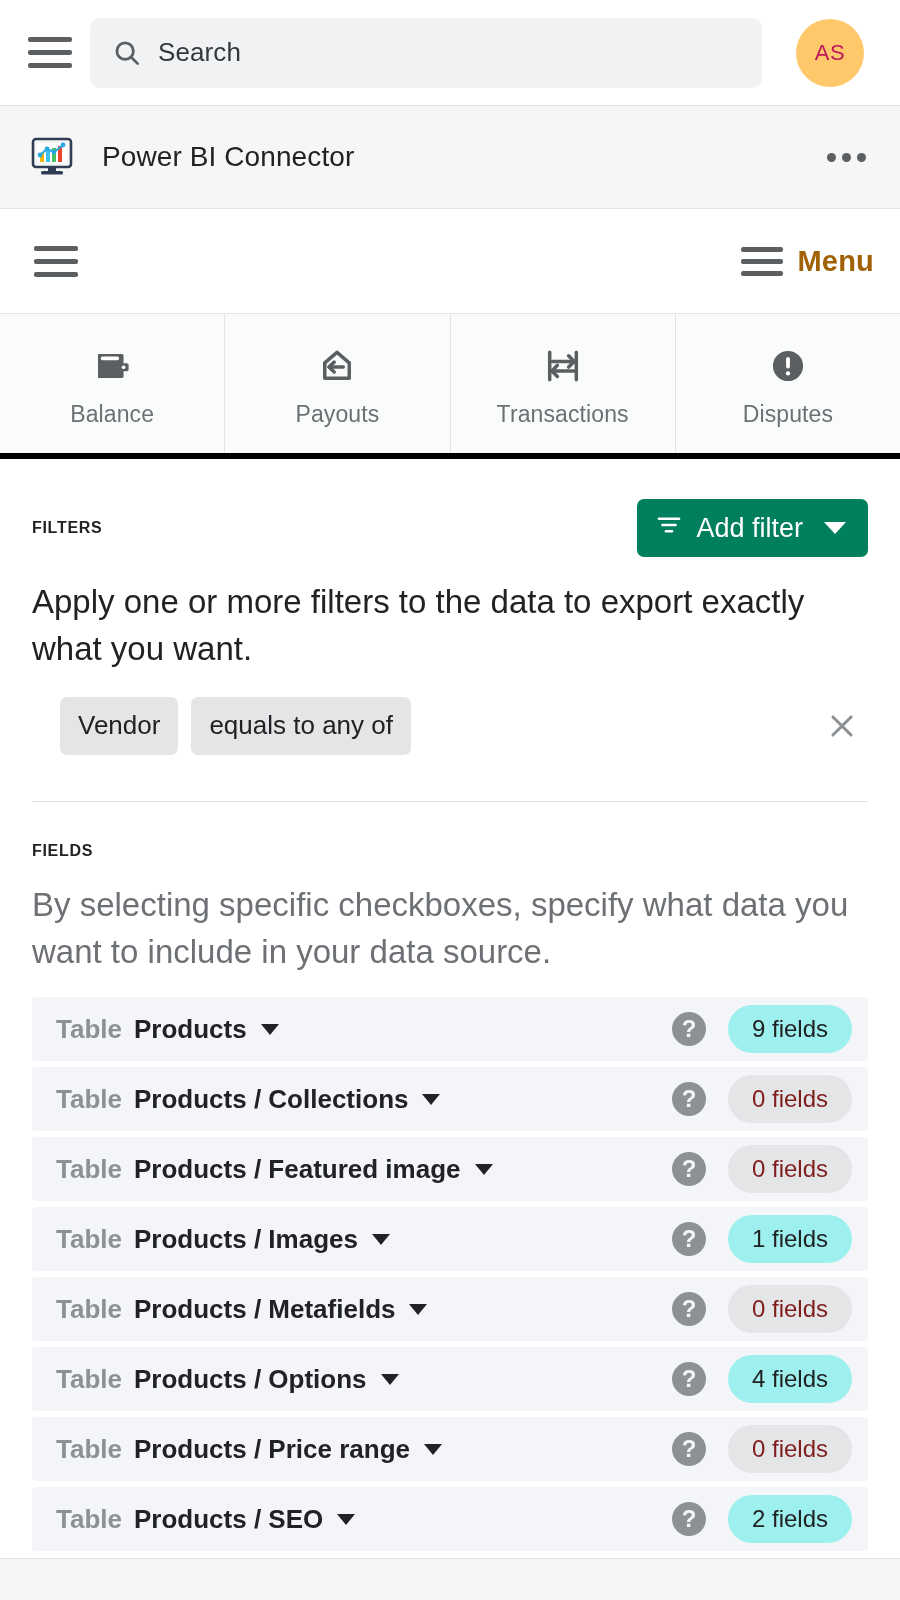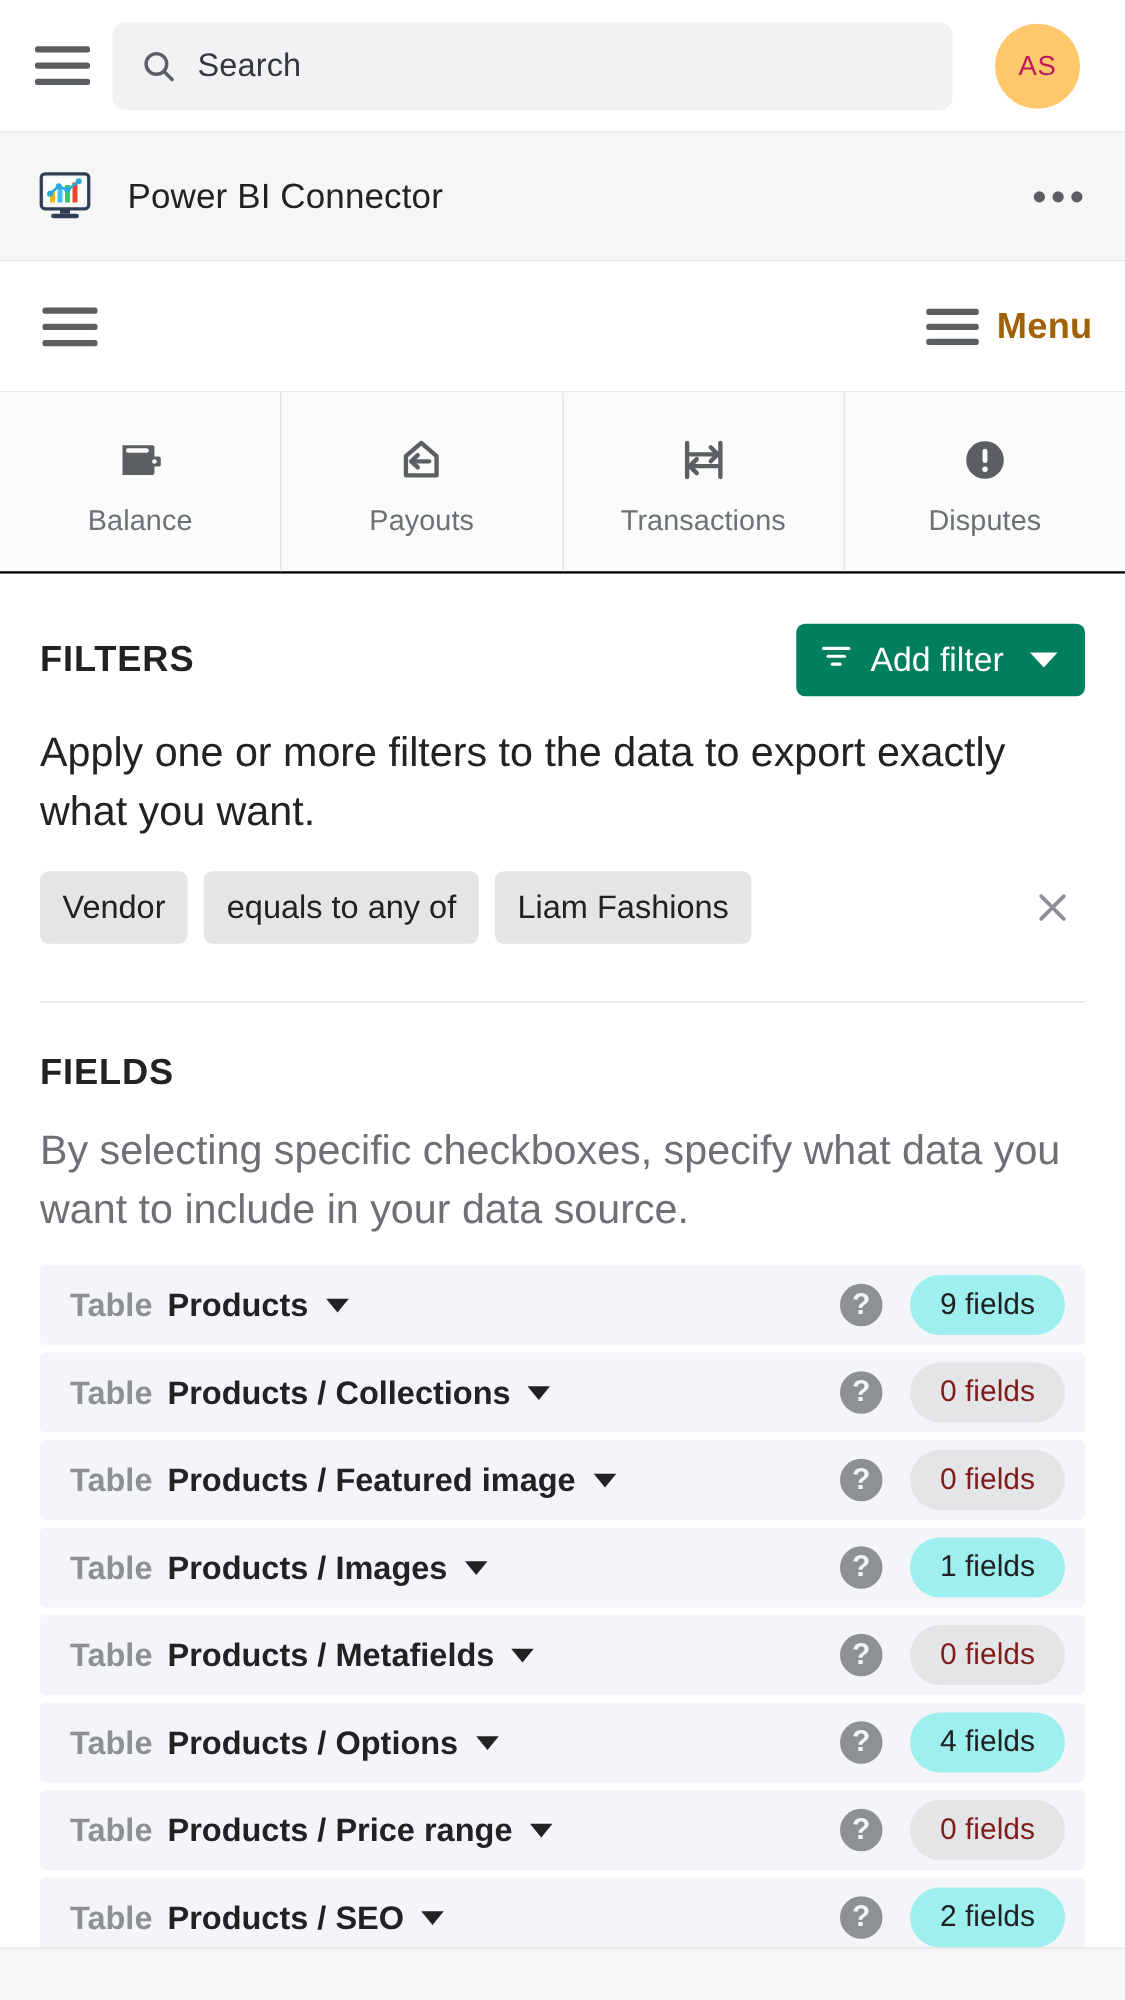--- a/index.html
+++ b/index.html
@@ -133,21 +133,21 @@
     font-size: 29px;
     font-weight: bold;
     color: #a16207;
     letter-spacing: .2px;
   }
 
   
   .tabstrip {
     display: flex;
     background: #fafbfb;
-    border-bottom: 2px solid #000000;
+    border-bottom: 6px solid #000000;
     height: 145px;
   }
   .tab {
     flex: 1 1 0;
     display: flex;
     flex-direction: column;
     align-items: center;
     justify-content: center;
     gap: 12px;
     border-right: 1px solid #e1e3e5;
@@ -165,21 +165,21 @@
   
   .content { padding: 0 32px; background: #fff; }
 
   .sec-head {
     display: flex;
     align-items: center;
     justify-content: space-between;
     padding-top: 40px;
   }
   .sec-title {
-    font-size: 29px;
+    font-size: 16px;
     font-weight: bold;
     color: #202223;
     letter-spacing: .7px;
   }
   .addfilter {
     background: #007f5f;
     color: #ffffff;
     border: none;
     border-radius: 7px;
     height: 58px;
@@ -206,20 +206,21 @@
     margin-top: 22px;
     max-width: 838px;
   }
   .sec-desc.muted { color: #6d7175; }
 
   .filterrow {
     display: flex;
     align-items: center;
     margin-top: 24px;
     gap: 13px;
+    margin-left: 28px;
   }
   .chip {
     background: #e4e5e7;
     border-radius: 7px;
     height: 58px;
     display: flex;
     align-items: center;
     padding: 0 18px;
     font-size: 26px;
     color: #202223;
@@ -445,21 +446,20 @@
       <span>Add filter</span>
       <span class="caret"></span>
     </button>
   </div>
 
   <div class="sec-desc">Apply one or more filters to the data to export exactly what you want.</div>
 
   <div class="filterrow">
     <span class="chip">Vendor</span>
     <span class="chip">equals to any of</span>
-    <span class="chip">Liam Fashions</span>
     <span class="chip-x">
       <svg width="34" height="34" viewBox="0 0 24 24" stroke="#8c9196" stroke-width="2.1" stroke-linecap="round">
         <line x1="5.6" y1="5.6" x2="18.4" y2="18.4"></line>
         <line x1="18.4" y1="5.6" x2="5.6" y2="18.4"></line>
       </svg>
     </span>
   </div>
 
   <div class="divider"></div>
 

